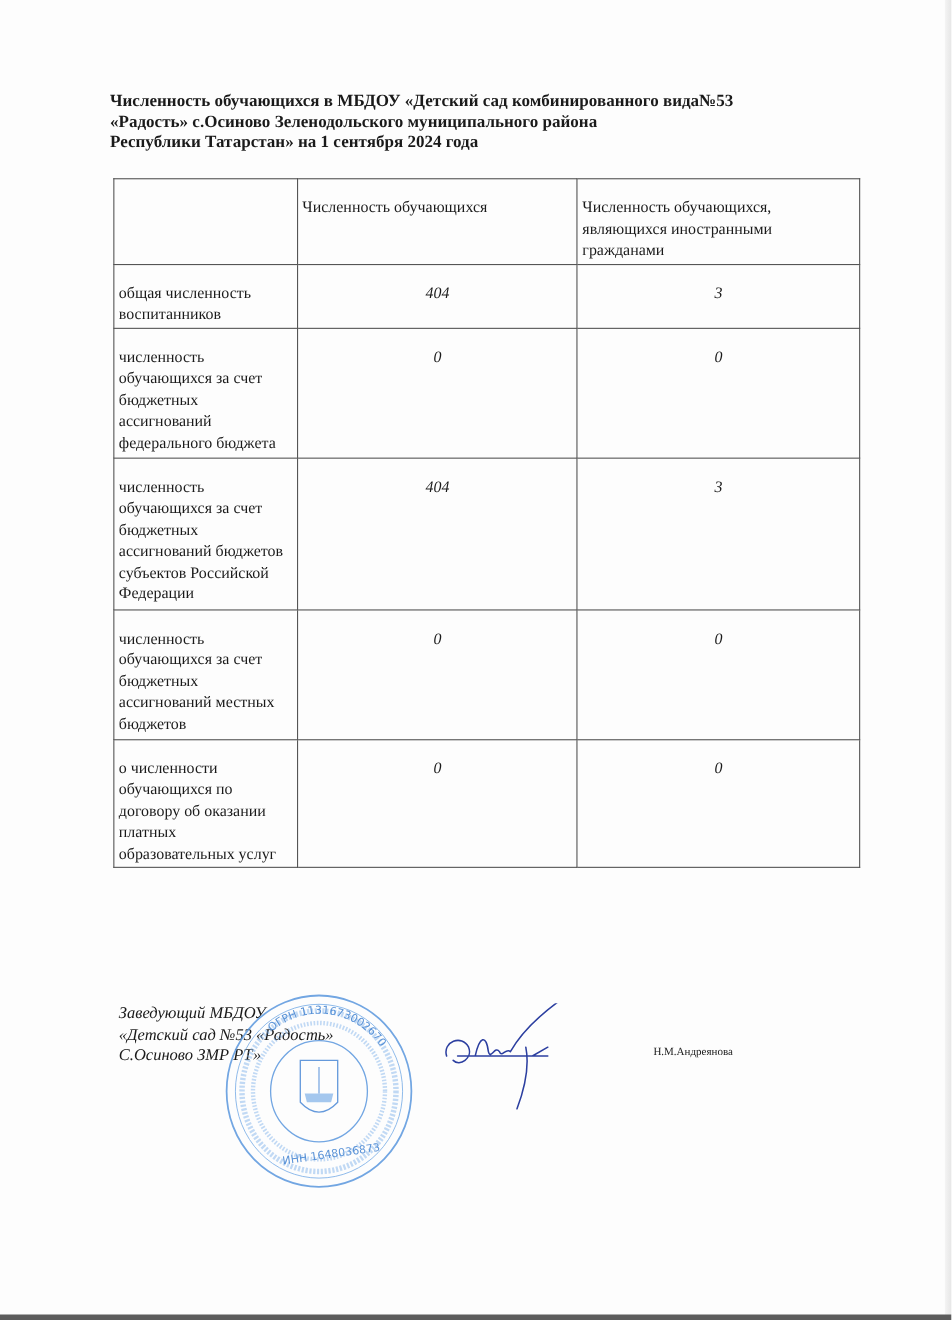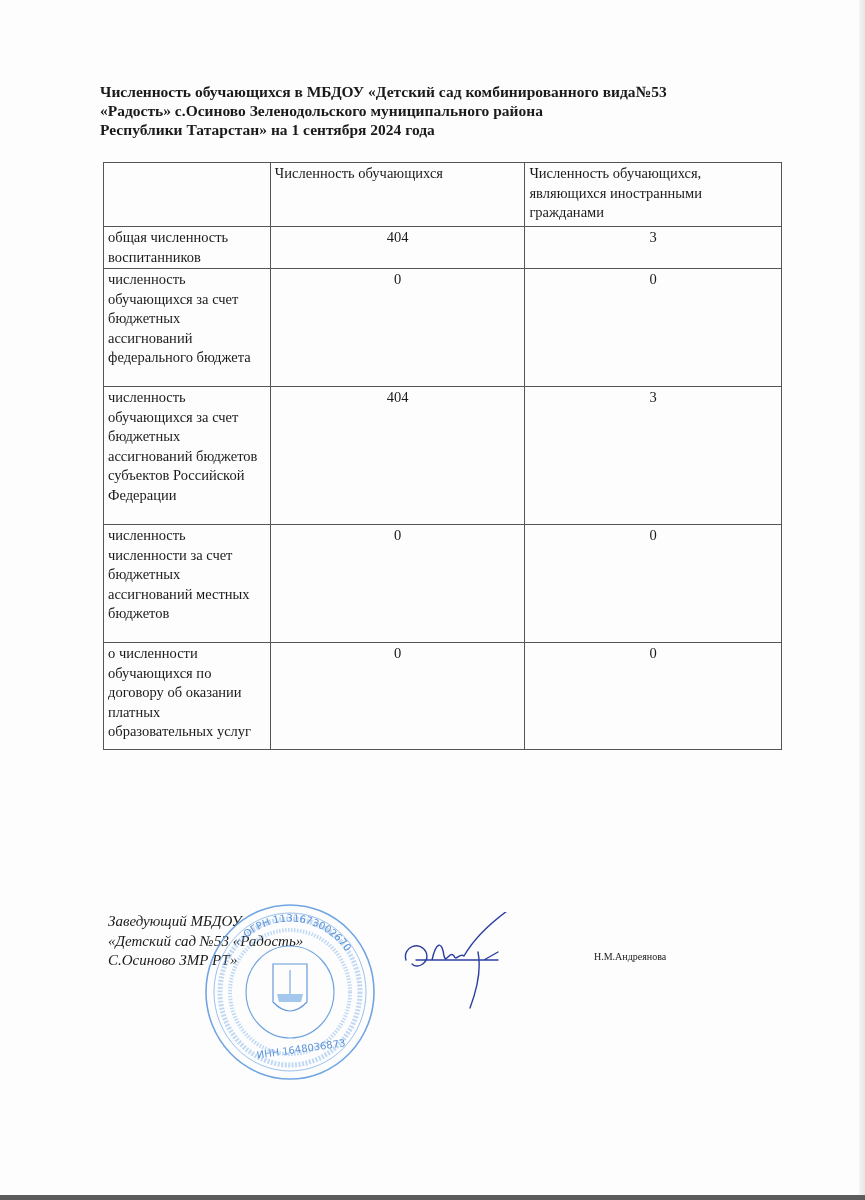--- a/index.html
+++ b/index.html
@@ -49,28 +49,28 @@
       left: 103px;
       width: 679px;
       border-collapse: collapse;
       font-size: 14.5px;
       line-height: 19.5px;
     }
     table.data-table td, table.data-table th {
       border: 1px solid #555;
       vertical-align: top;
       font-weight: normal;
-      padding: 1px 4px 1px 4px;
+      padding: 17px 4px 1px 4px;
     }
     table.data-table col.c1 { width: 167px; }
     table.data-table col.c2 { width: 255px; }
     table.data-table col.c3 { width: 257px; }
     th.h-col { text-align: left; padding-left: 48px; }
     th.h-col2 { text-align: left; padding-left: 6px; }
-    td.num { text-align: center; }
+    td.num { text-align: center; font-style: italic; }
     tr.head-row { height: 64px; }
     tr.r1 { height: 42px; }
     tr.r2 { height: 100px; }
     tr.r3 { height: 118px; }
     tr.r4 { height: 138px; }
     tr.r5 { height: 118px; }
     tr.r6 { height: 107px; }
 
     .signature-block {
       position: absolute;
@@ -139,21 +139,21 @@
     <td>численность обучающихся за счет бюджетных ассигнований федерального бюджета</td>
     <td class="num">0</td>
     <td class="num">0</td>
   </tr>
   <tr class="r4">
     <td>численность обучающихся за счет бюджетных ассигнований бюджетов субъектов Российской Федерации</td>
     <td class="num">404</td>
     <td class="num">3</td>
   </tr>
   <tr class="r5">
-    <td>численность численности за счет бюджетных ассигнований местных бюджетов</td>
+    <td>численность обучающихся за счет бюджетных ассигнований местных бюджетов</td>
     <td class="num">0</td>
     <td class="num">0</td>
   </tr>
   <tr class="r6">
     <td>о численности обучающихся по договору об оказании платных образовательных услуг</td>
     <td class="num">0</td>
     <td class="num">0</td>
   </tr>
 </tbody>
   </table>

